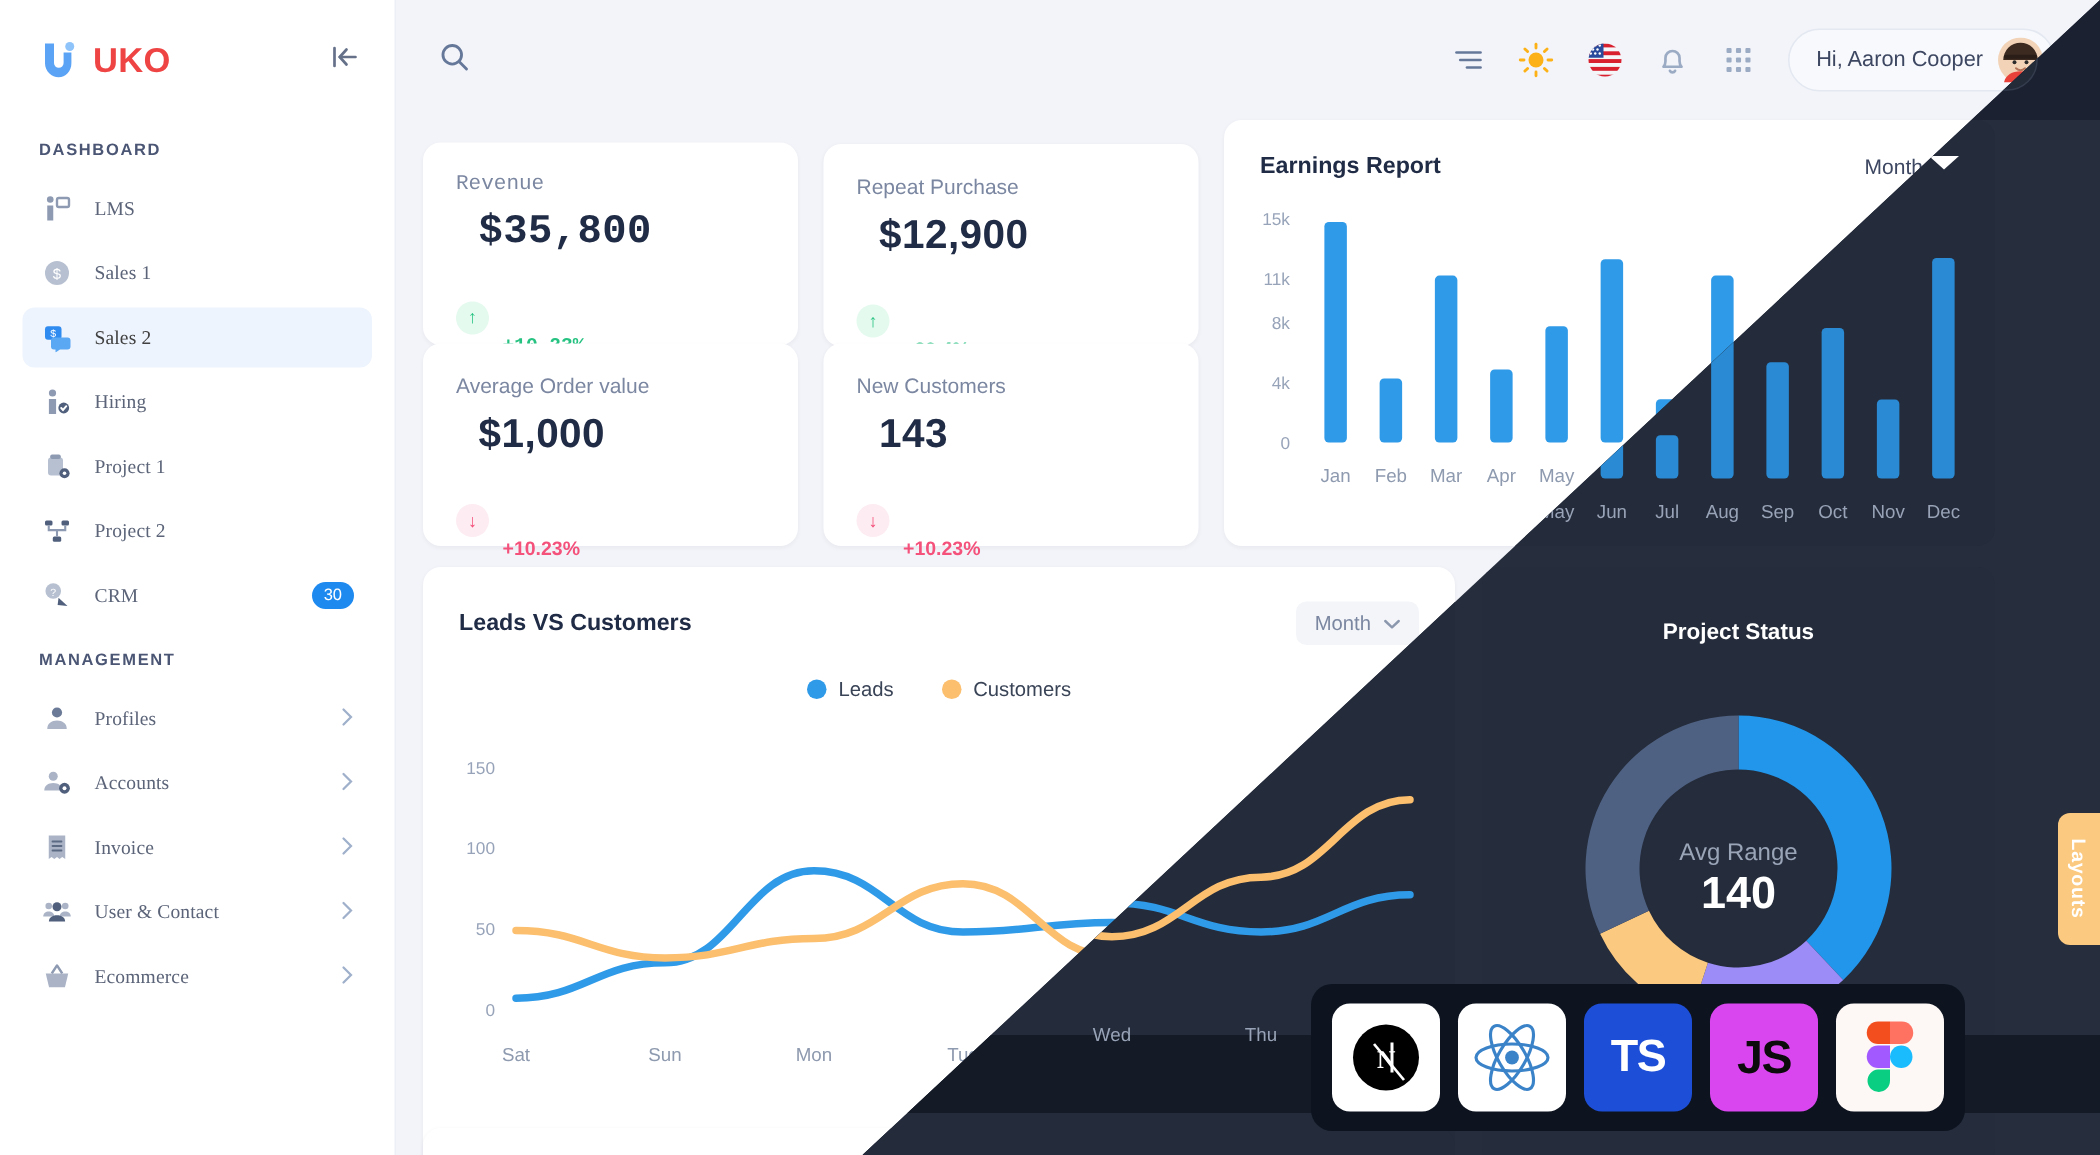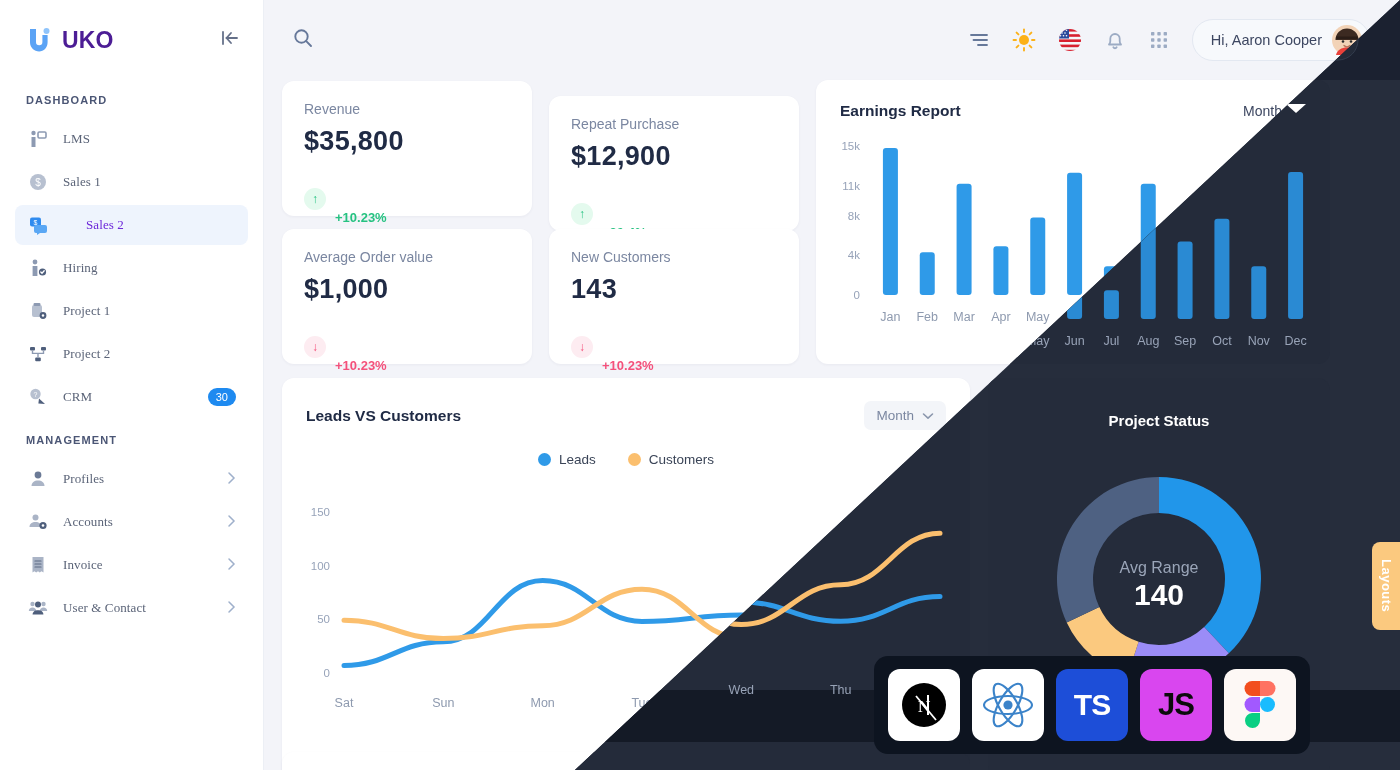--- a/index.html
+++ b/index.html
@@ -17,37 +17,37 @@
     background: #ffffff; border-right: 1px solid #eceff5;
     overflow: hidden;
   }
   .brand-row {
     height: 80px; display: flex; align-items: center;
     padding: 0 22px 0 26px; justify-content: space-between;
   }
   .brand { display: flex; align-items: center; gap: 10px; }
   .brand-logo { width: 26px; height: 28px; }
   .brand-name {
-    font-size: 23px; font-weight: 700; color: #4c1d95; letter-spacing: .2px;
+    font-size: 23px; font-weight: 700; color: #ef4444; letter-spacing: .2px;
   }
   .collapse-btn { cursor: pointer; opacity: .85; }
 
   .nav-section-title {
     font-size: 11px; font-weight: 700; letter-spacing: 1.1px;
     color: #4b5675; padding: 14px 26px 10px 26px;
   }
   .nav-item {
     display: flex; align-items: center; gap: 14px;
     height: 40px; margin: 3px 15px; padding: 0 12px;
     border-radius: 8px; cursor: pointer; position: relative;
   }
   .nav-item .ico { width: 22px; height: 22px; display:flex; align-items:center; justify-content:center; flex: 0 0 22px; }
   .nav-label { font-size: 13px; color: #5b6478; letter-spacing: .1px; font-family: Liberation Serif, serif; }
   .nav-item.active { background: #eef4fd; }
-  .nav-item.active .nav-label { color: #6d28d9; margin-left: 23px; }
+  .nav-item.active .nav-label { color: #404040; }
   .nav-badge {
     margin-left: auto; background: #1e8af0; color: #fff;
     font-size: 11px; font-weight: 400; border-radius: 9px;
     padding: 2px 8px; line-height: 14px;
   }
   .nav-caret { margin-left: auto; color: #9fb0cb; font-size: 13px; }
 
   
   .topbar {
     position: absolute; left: 264px; top: 0; right: 0; height: 80px;
@@ -70,21 +70,21 @@
 
   
   .main { position: absolute; left: 264px; top: 80px; right: 0; bottom: 0; padding: 0 30px; }
 
   .stat-card {
     position: absolute; background: #fff; border-radius: 12px;
     box-shadow: 0 1px 3px rgba(35,45,75,.05);
     padding: 20px 22px;
   }
   .stat-title { font-size: 14px; color: #7b87a1; margin-bottom: 9px; }
-  .stat-value { font-size: 27px; font-weight: 700; color: #202b45; letter-spacing: .3px; }
+  .stat-value { font-size: 27px; font-weight: 700; color: #202b45; letter-spacing: .3px; margin-left: 15px; }
   .stat-delta { display: flex; align-items: center; gap: 9px; margin-top: 16px; }
   .delta-badge {
     width: 22px; height: 22px; border-radius: 50%;
     display: flex; align-items: center; justify-content: center; font-size: 12px;
   }
   .delta-up { background: #e4faee; color: #26c281; }
   .delta-down { background: #fdecf1; color: #f4517b; }
   .delta-text { font-size: 13px; font-weight: 600; margin-top: 37px; }
   .delta-text.up { color: #26c281; }
   .delta-text.down { color: #f4517b; }
@@ -326,20 +326,34 @@
             </svg>
         </span>
         <span class="nav-label">User &amp; Contact</span>
         <span class="nav-caret">
           <svg width="9" height="14" viewBox="0 0 9 14" fill="none" stroke="#9fb0cb" stroke-width="1.5" stroke-linecap="round">
               <polyline points="2,2 7,7 2,12"></polyline>
             </svg>
         </span>
       </div>
 
+      <div class="nav-item">
+        <span class="ico">
+          <svg width="20" height="20" viewBox="0 0 20 20">
+              <path d="M6.5 8 10 2.6 13.5 8" fill="none" stroke="#8d9ab2" stroke-width="1.6" stroke-linejoin="round"></path>
+              <path d="M2.5 8h15l-2.2 9.2h-10.6z" fill="#aab4c6"></path>
+            </svg>
+        </span>
+        <span class="nav-label">Ecommerce</span>
+        <span class="nav-caret">
+          <svg width="9" height="14" viewBox="0 0 9 14" fill="none" stroke="#9fb0cb" stroke-width="1.5" stroke-linecap="round">
+              <polyline points="2,2 7,7 2,12"></polyline>
+            </svg>
+        </span>
+      </div>
     </div>
   </aside>
 
   <header class="topbar">
     <span class="search-ico">
       <svg width="22" height="22" viewBox="0 0 22 22" fill="none" stroke="#66789a" stroke-width="1.9" stroke-linecap="round">
         <circle cx="9.5" cy="9.5" r="6.2"></circle>
           <line x1="14.2" y1="14.2" x2="19" y2="19"></line>
       </svg>
     </span>
@@ -430,21 +444,21 @@
             <path d="M4 30c1-5 5.5-7.5 11-7.5S25 25 26 30z" fill="#e8413a"></path>
           </svg>
           <span class="dot"></span>
         </span>
       </div>
     </div>
   </header>
 
   <main class="main">
 
-    <div class="stat-card" style="left:18px; top:1px; width:250px; height:135px;">
+    <div class="stat-card" style="left:18px; top:15px; width:250px; height:135px;font-family:Liberation Mono, monospace;">
       <div class="stat-title">Revenue</div>
       <div class="stat-value">$35,800</div>
       <div class="stat-delta">
         <span class="delta-badge delta-up">↑</span>
         <span class="delta-text up">+10.23%</span>
       </div>
     </div>
 
     <div class="stat-card" style="left:285px; top:16px; width:250px; height:135px;">
       <div class="stat-title">Repeat Purchase</div>

